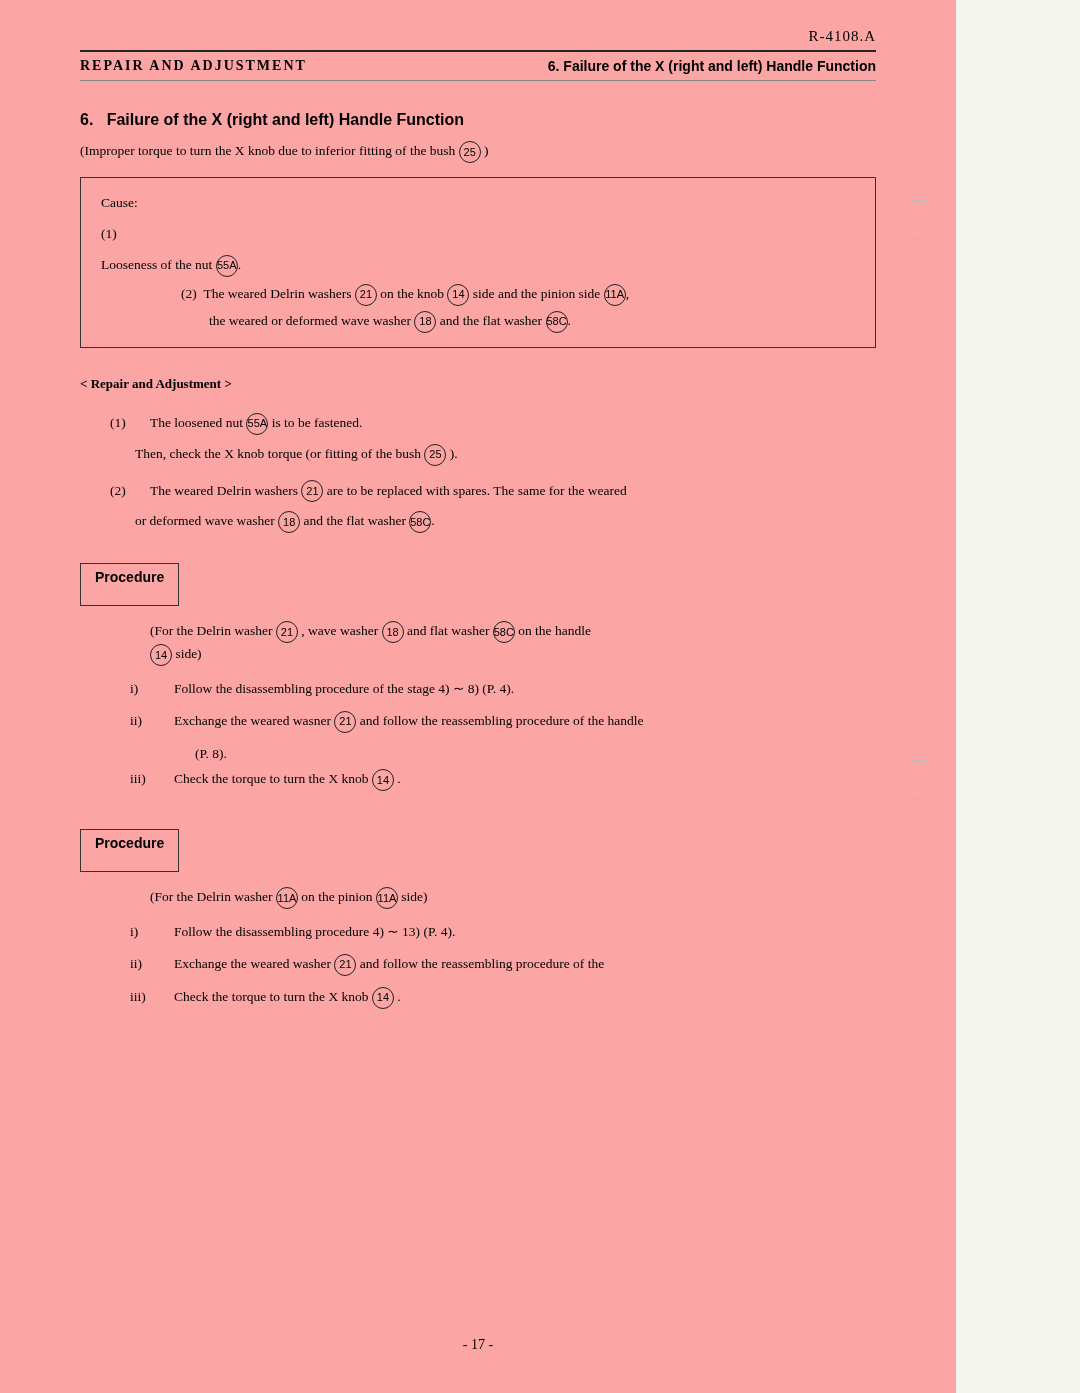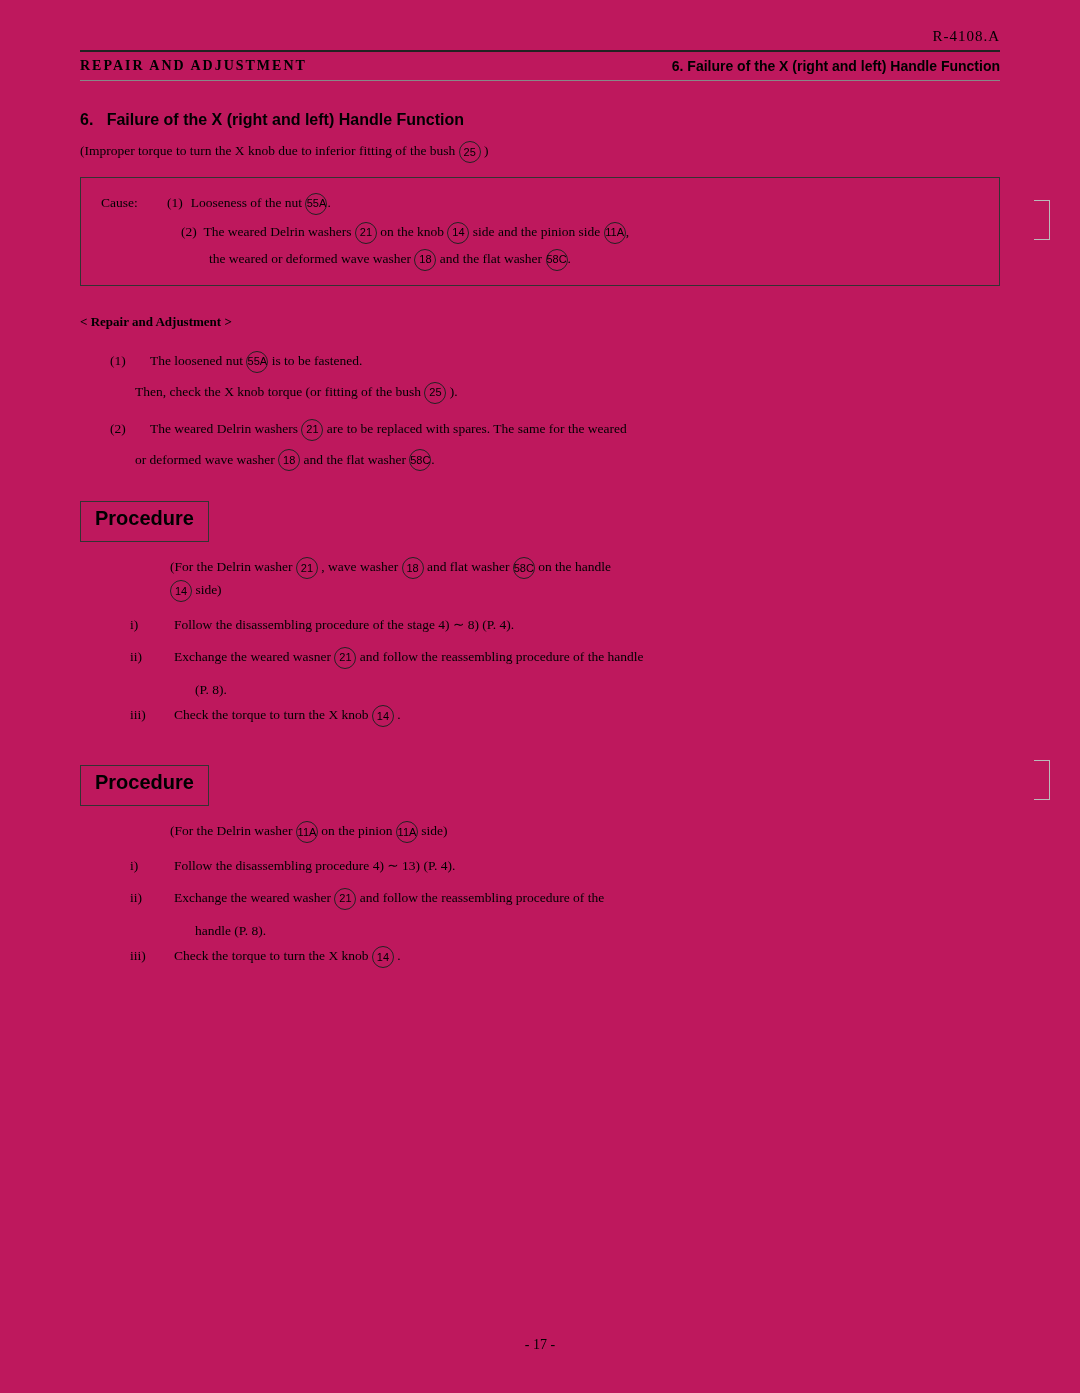--- a/index.html
+++ b/index.html
@@ -4,23 +4,23 @@
   <style>
     * { margin: 0; padding: 0; box-sizing: border-box; }
     body {
       background: #f5f5f0;
       font-family: 'Times New Roman', Times, serif;
       width: 1080px;
       min-height: 1393px;
       position: relative;
     }
     .page {
-      width: 1080px;
+      width: 956px;
       min-height: 1393px;
-      background: #be185d;
+      background: #fca5a5;
       position: relative;
       padding: 40px 80px 60px 80px;
     }
     .page-ref {
       position: absolute;
       top: 28px;
       right: 80px;
       font-size: 15px;
       font-family: 'Times New Roman', Times, serif;
       letter-spacing: 1px;
@@ -61,20 +61,21 @@
       border: 1.5px solid #333;
       padding: 14px 20px 14px 20px;
       margin-bottom: 28px;
       font-size: 13.5px;
       line-height: 1.7;
     }
     .cause-row {
       display: flex;
       align-items: flex-start;
       gap: 8px;
+      flex-direction: column;
     }
     .cause-label {
       font-weight: normal;
       min-width: 58px;
     }
     .circled {
       display: inline-flex;
       align-items: center;
       justify-content: center;
       border: 1.5px solid #222;
@@ -111,33 +112,33 @@
     }
     .repair-item-sub {
       margin-left: 25px;
       font-size: 13.5px;
       margin-bottom: 6px;
       line-height: 1.6;
     }
     .procedure-box {
       border: 1.5px solid #333;
       display: inline-block;
-      padding: 5px 14px 11px 14px;
-      font-size: 20px;
+      padding: 5px 14px 20px 14px;
+      font-size: 14px;
       font-weight: bold;
       font-family: Arial, sans-serif;
       margin-bottom: 14px;
       margin-top: 8px;
     }
     .procedure-section {
       margin-bottom: 30px;
     }
     .procedure-intro {
       font-size: 13.5px;
-      margin-left: 90px;
+      margin-left: 70px;
       margin-bottom: 12px;
       line-height: 1.7;
     }
     .procedure-steps {
       margin-left: 50px;
       margin-bottom: 10px;
     }
     .procedure-step {
       display: flex;
       align-items: flex-start;
@@ -276,21 +277,20 @@
 
     <div class="procedure-steps">
       <div class="procedure-step">
         <span class="step-label">i)</span>
         <span>Follow the disassembling procedure 4) ∼ 13) (P. 4).</span>
       </div>
       <div class="procedure-step">
         <span class="step-label">ii)</span>
         <span>Exchange the weared washer <span class="circled">21</span> and follow the reassembling procedure of the</span>
       </div>
-      <div class="step-sub">handle (P. 8).</div>
       <div class="procedure-step">
         <span class="step-label">iii)</span>
         <span>Check the torque to turn the X knob <span class="circled">14</span> .</span>
       </div>
     </div>
   </div>
 
   <div class="bracket-top"></div>
   <div class="bracket-mid"></div>
 

